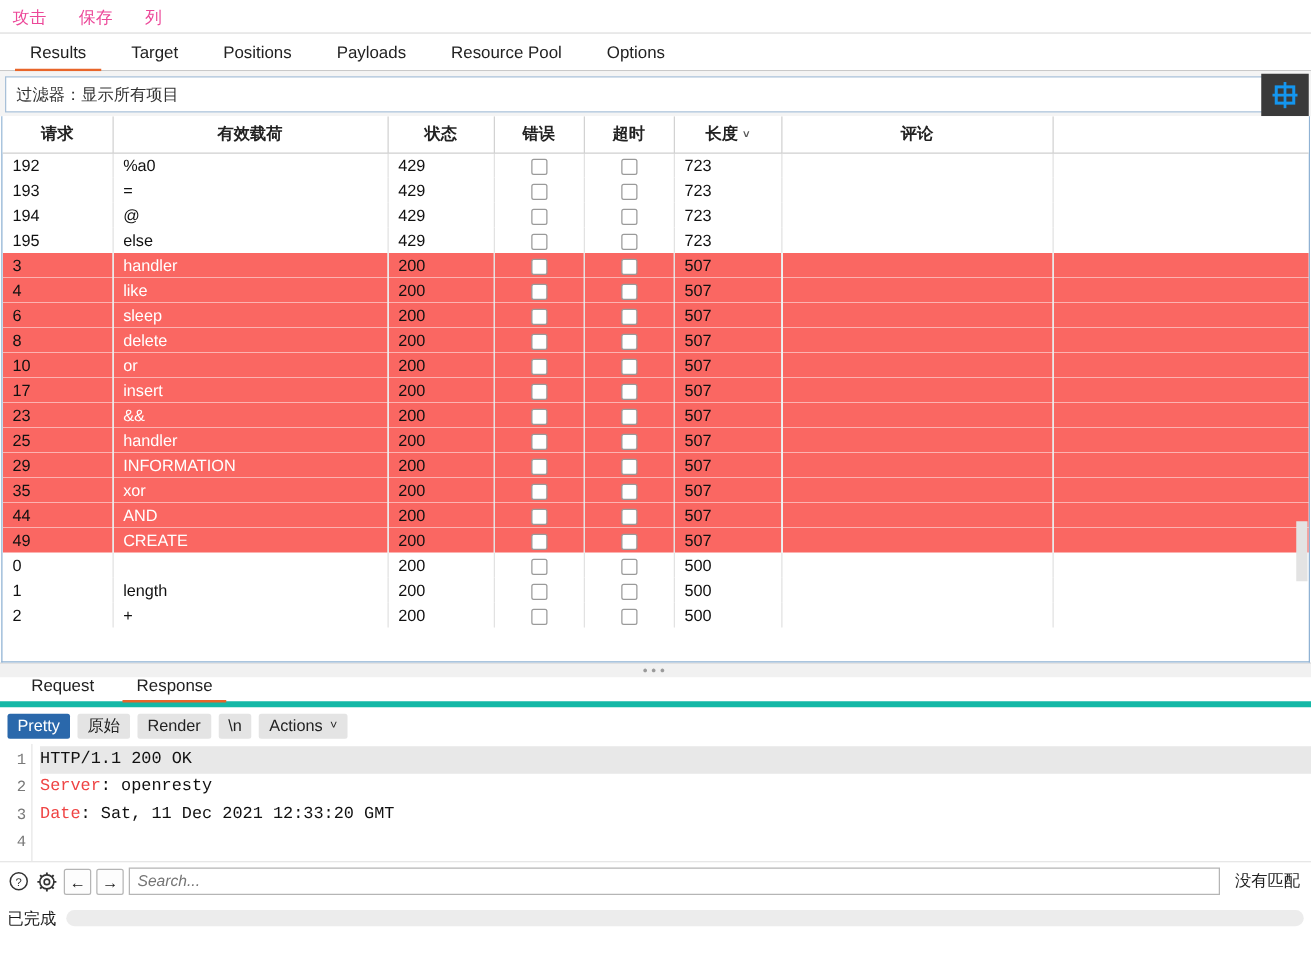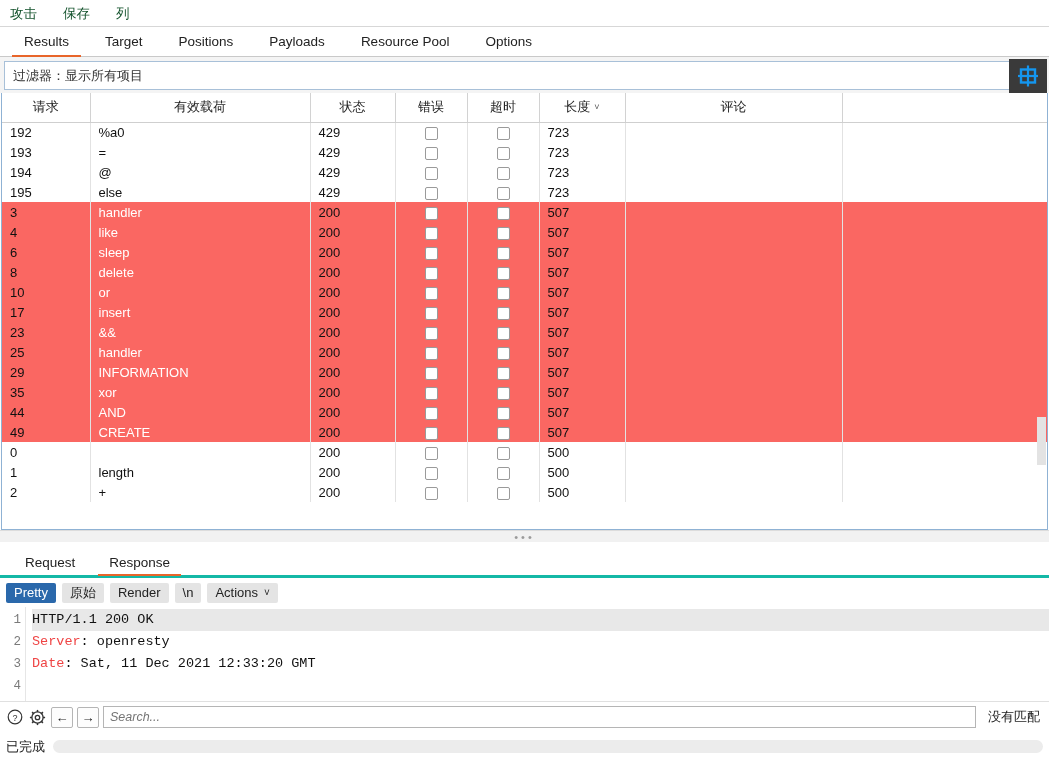--- a/index.html
+++ b/index.html
@@ -18,21 +18,21 @@
   .menubar {
     height: 27px;
     display: flex;
     align-items: center;
     padding-left: 10px;
     background: #ffffff;
     border-bottom: 1px solid #d7d7d7;
   }
   .menubar .menu-item {
     font-size: 13.5px;
-    color: #14532d;
+    color: #ec4899;
     margin-right: 26px;
     cursor: default;
     line-height: 27px;
   }
 
   
   .tabbar {
     height: 30px;
     display: flex;
     align-items: flex-end;
@@ -105,21 +105,21 @@
   table.results col.c-pay  { width: 220px; }
   table.results col.c-sta  { width: 85px; }
   table.results col.c-err  { width: 72px; }
   table.results col.c-tmo  { width: 72px; }
   table.results col.c-len  { width: 86px; }
   table.results col.c-com  { width: 217px; }
   table.results col.c-end  { width: 205px; }
 
   table.results thead th {
     height: 29px;
-    font-weight: normal;
+    font-weight: bold;
     font-size: 13px;
     color: #222;
     background: #ffffff;
     border-right: 1px solid #d2d2d2;
     border-bottom: 1px solid #cfcfcf;
     text-align: center;
     padding: 0;
     user-select: none;
   }
   table.results thead th.last { border-right: none; }
@@ -169,25 +169,25 @@
     background: #f1f1f1;
     display: flex;
     align-items: center;
     justify-content: center;
     border-top: 1px solid #dcdcdc;
   }
   .splitter .dots { letter-spacing: 3px; color: #9a9a9a; font-size: 11px; line-height: 6px; }
 
   
   .rrtabs {
-    height: 36px;
+    height: 24px;
     display: flex;
     align-items: flex-end;
     background: #fff;
-    border-bottom: 3px solid #14b8a6;
+    border-bottom: 5px solid #14b8a6;
     padding-left: 8px;
   }
   .rrtabs .tab {
     font-size: 13.5px;
     color: #222;
     padding: 0 17px 5px 17px;
     position: relative;
     cursor: default;
   }
   .rrtabs .tab.active::after {

